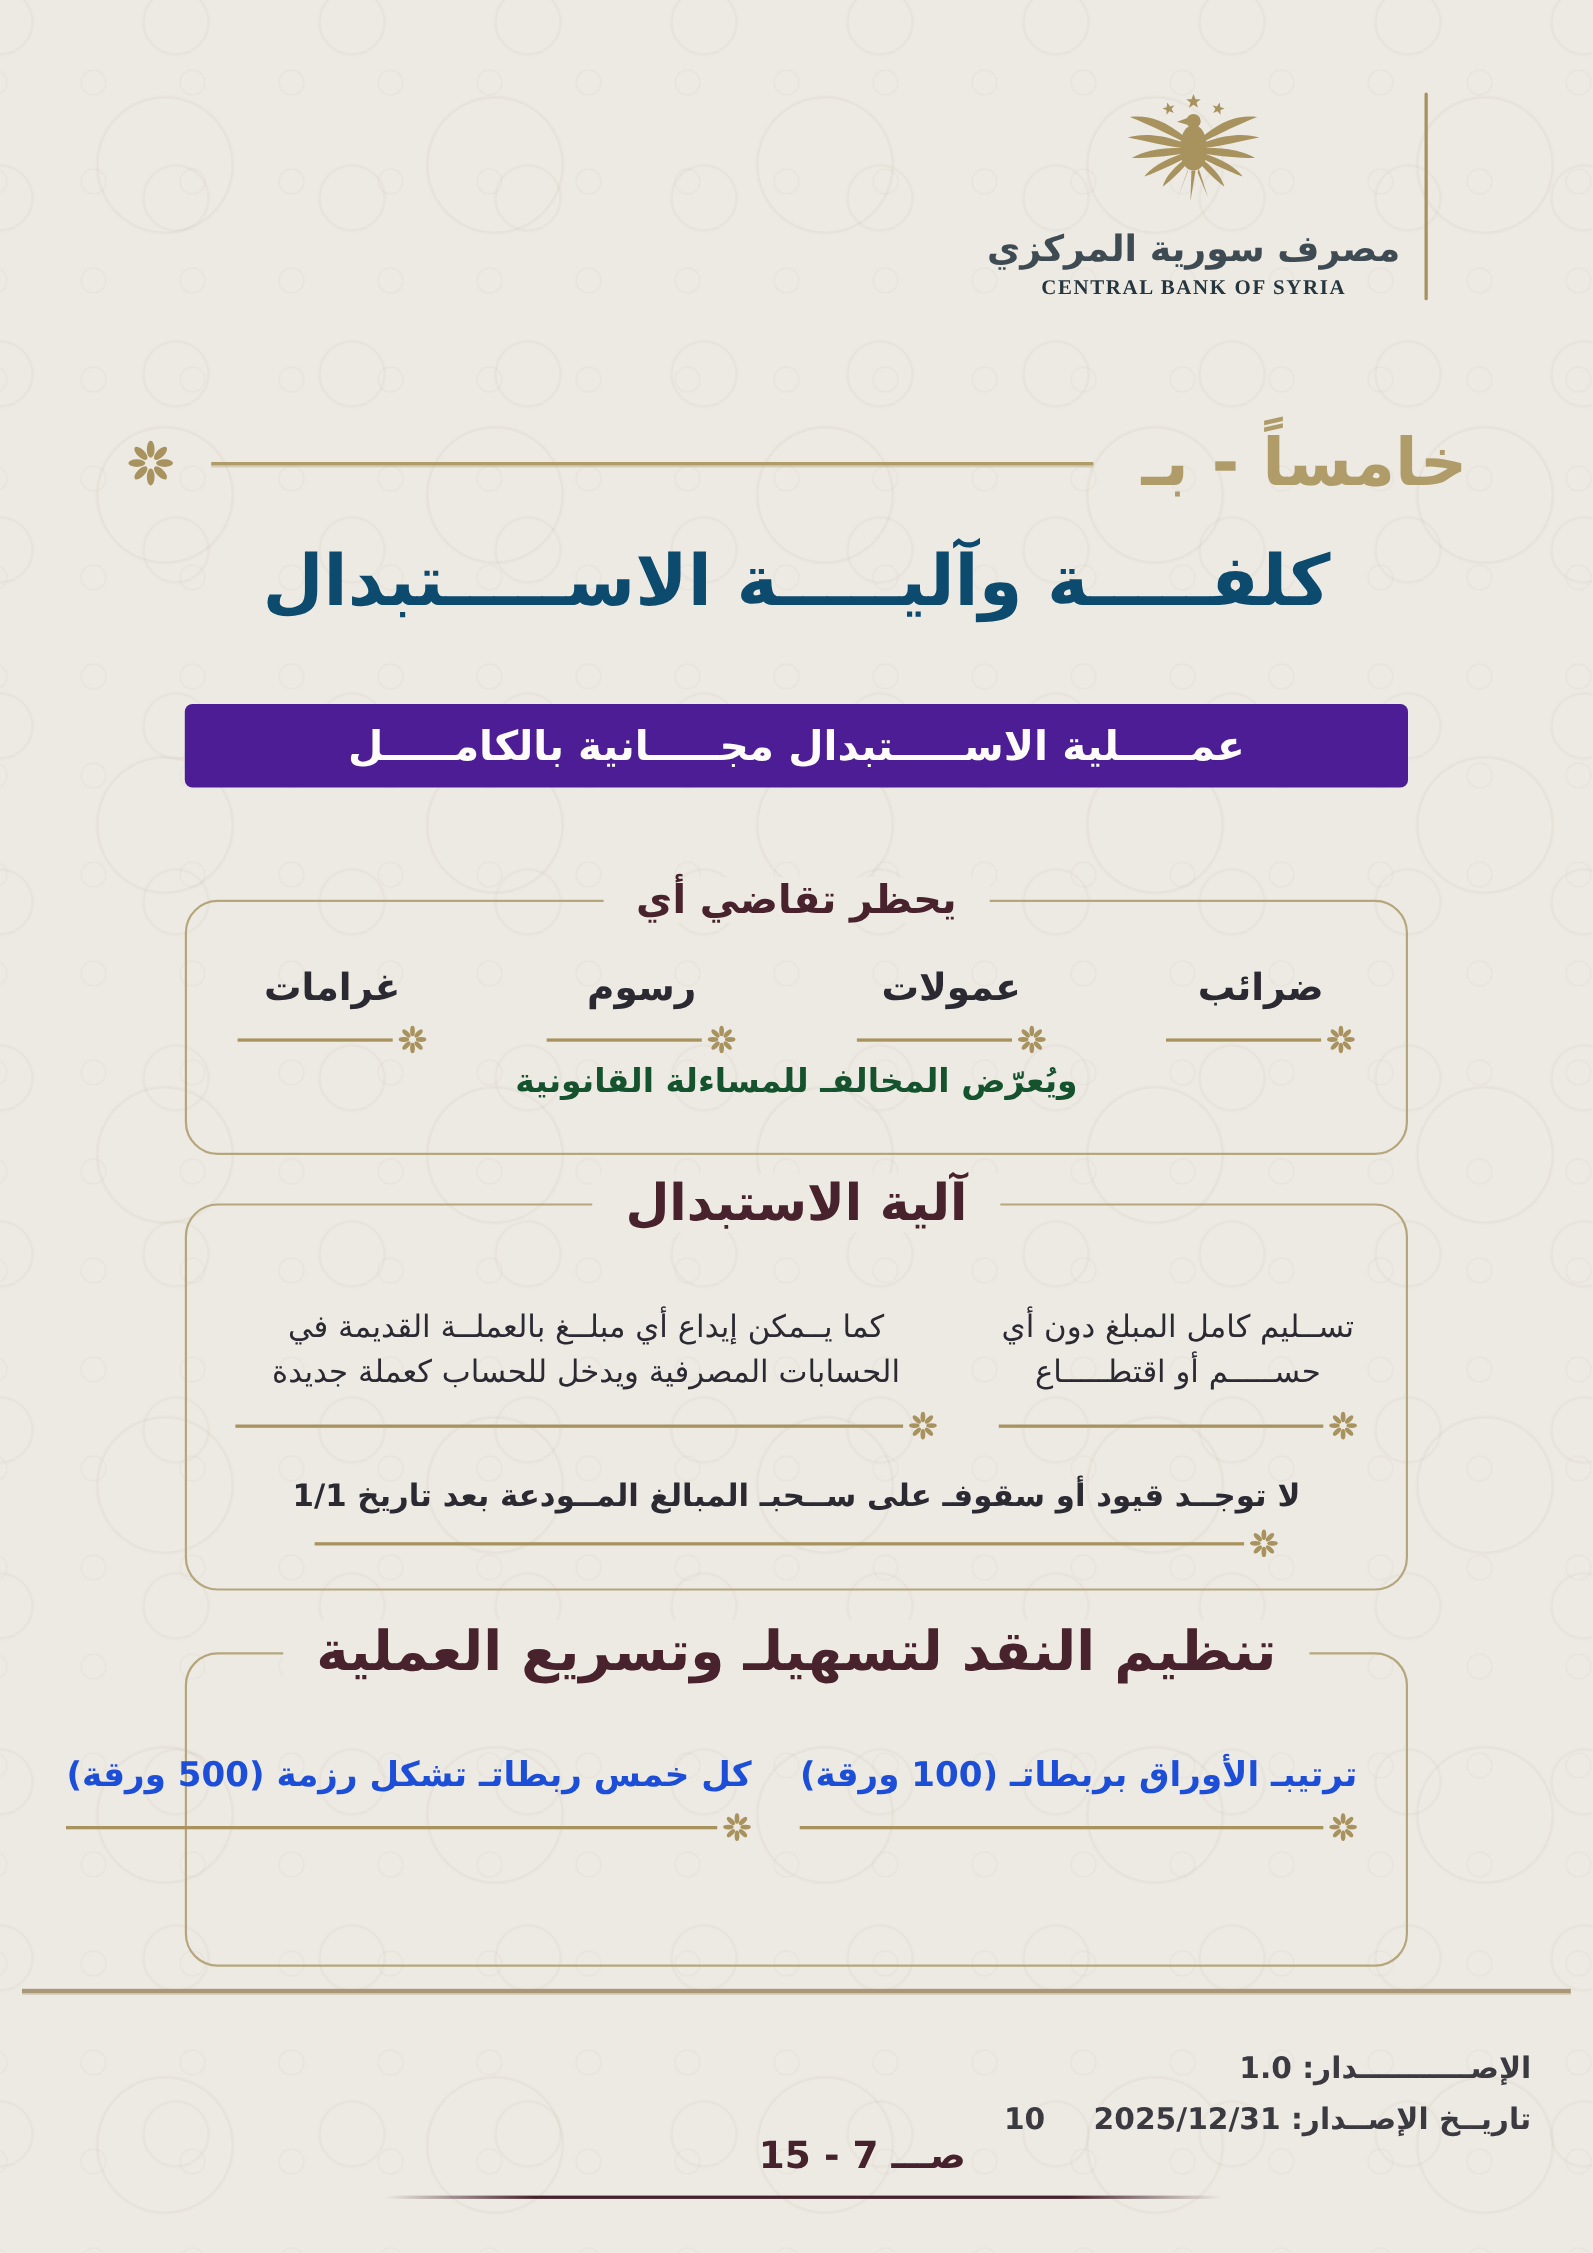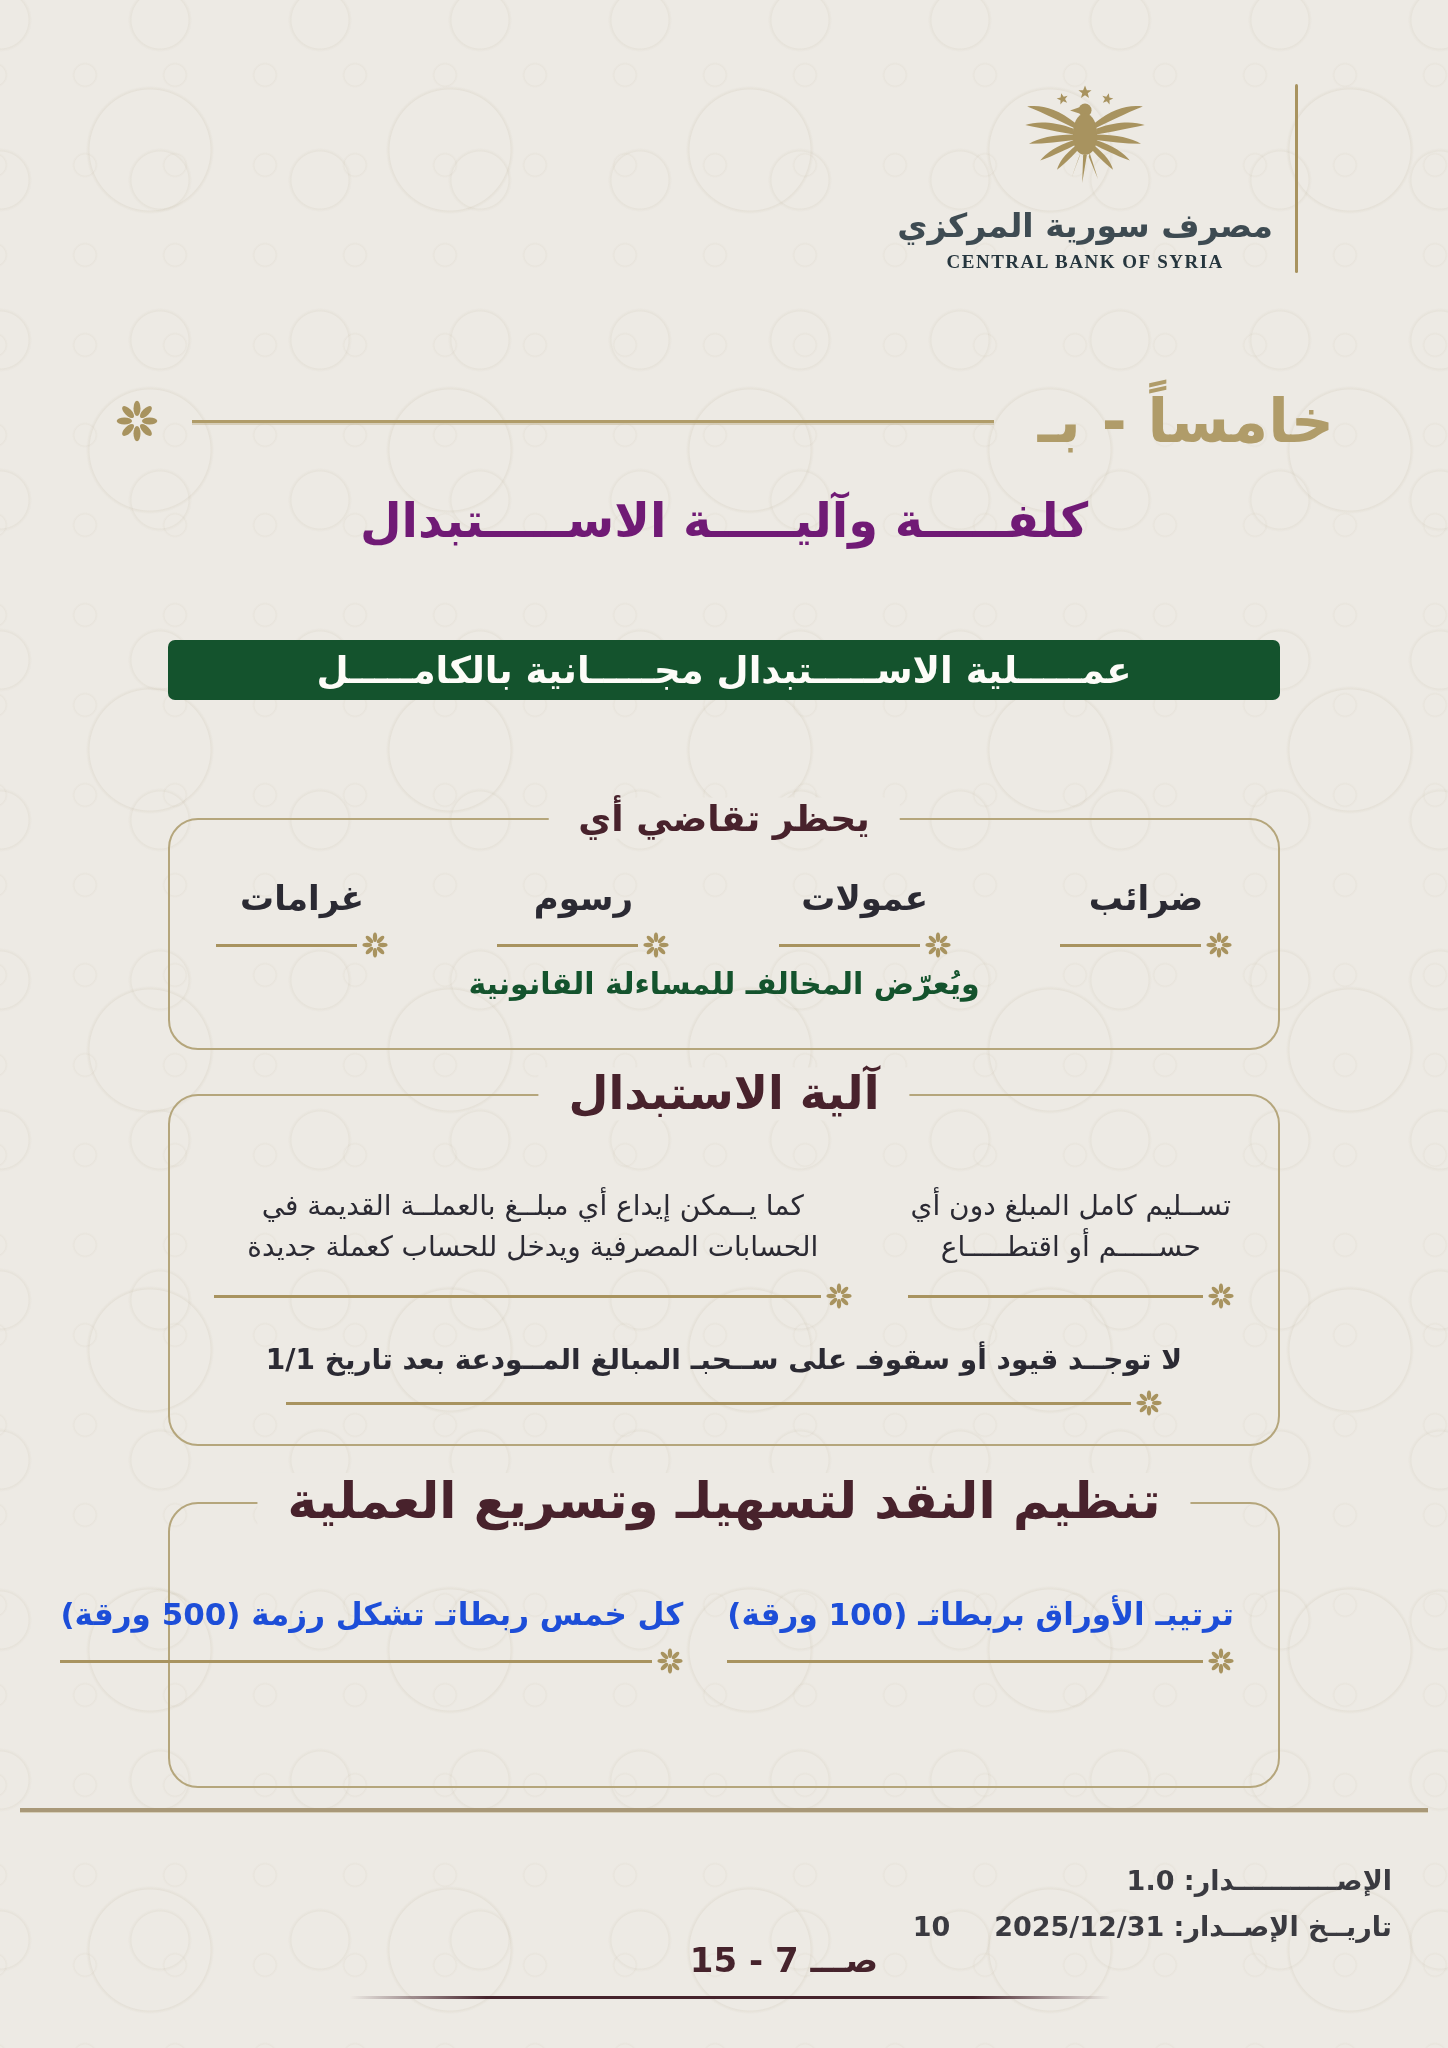--- a/index.html
+++ b/index.html
@@ -32,24 +32,24 @@
 
   
   .kicker-row{position:absolute;top:378px;left:116px;right:104px;display:flex;direction:rtl;align-items:center;gap:34px;}
   .kicker{font-size:60px;font-weight:bold;color:#B09C69;white-space:nowrap;margin:10px;line-height:1.1;}
   .kicker-line{flex:1;height:3px;background:#B09C69;box-shadow:0 2px 0 rgba(176,156,105,.35);}
   .flw{width:26px;height:26px;flex:0 0 auto;}
   .flw-big{width:42px;height:42px;}
 
   
   .main-heading{position:absolute;top:492px;left:0;right:0;text-align:center;direction:rtl;
-    font-size:48px;font-weight:bold;color:#701a75;margin:0;white-space:nowrap;}
-
-  
-  .banner{position:absolute;top:640px;left:168px;width:1112px;height:60px;background:#14532d;border-radius:7px;
+    font-size:64px;font-weight:bold;color:#0c4a6e;margin:0;white-space:nowrap;}
+
+  
+  .banner{position:absolute;top:640px;left:168px;width:1112px;height:76px;background:#4c1d95;border-radius:7px;
     display:flex;align-items:center;justify-content:center;direction:rtl;}
   .banner-text{color:#FDFCF8;font-size:37px;font-weight:bold;white-space:nowrap;}
 
   
   .box{position:absolute;left:168px;width:1112px;border:2.5px solid #B5A67C;border-radius:30px;direction:rtl;box-sizing:border-box;}
   .box-title{position:absolute;top:0;right:50%;transform:translate(50%,-54%);background:#EDEAE4;
     padding:0 30px;white-space:nowrap;font-weight:bold;color:#48222C;margin:0;line-height:1.15;}
   .t1{font-size:36px;}
   .t2{font-size:46px;}
   .t3{font-size:50px;}

